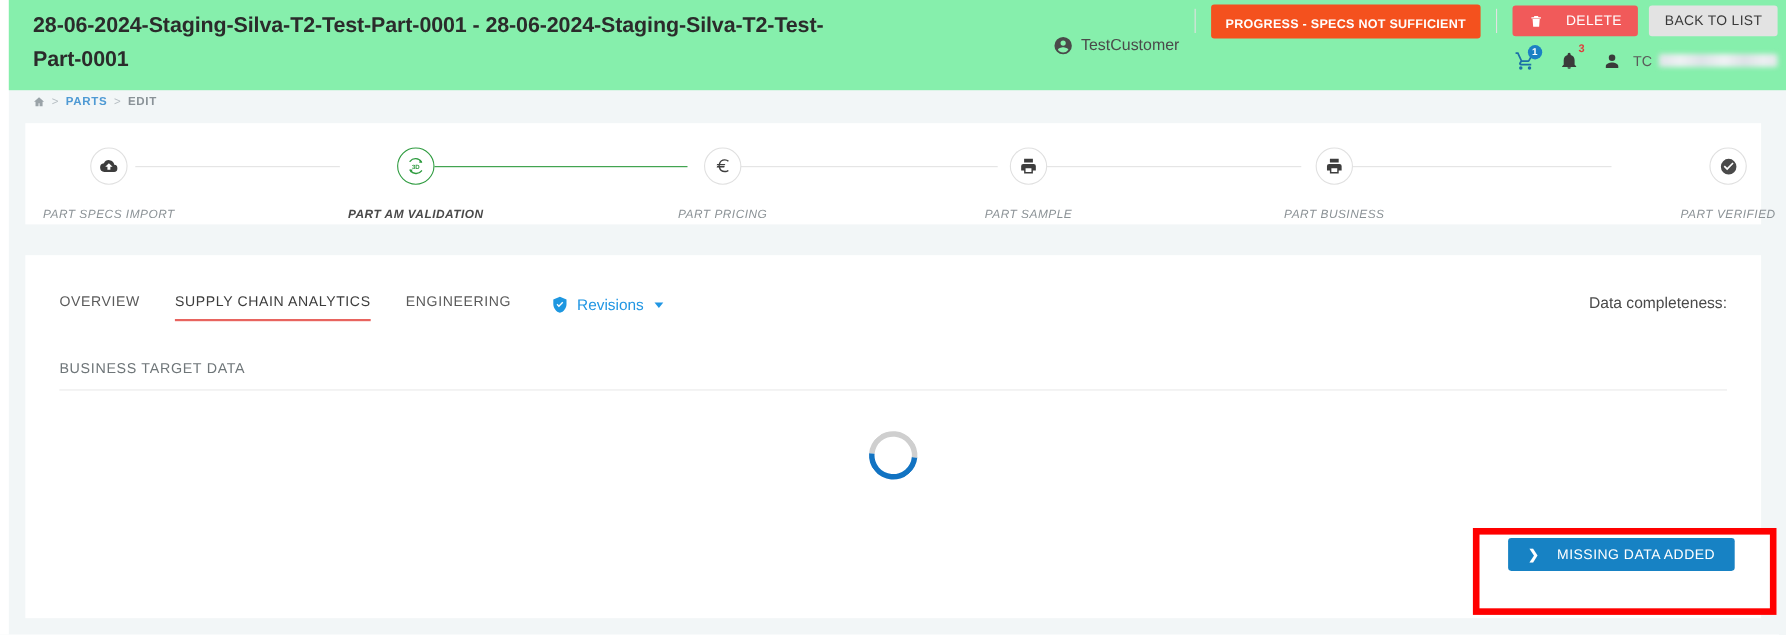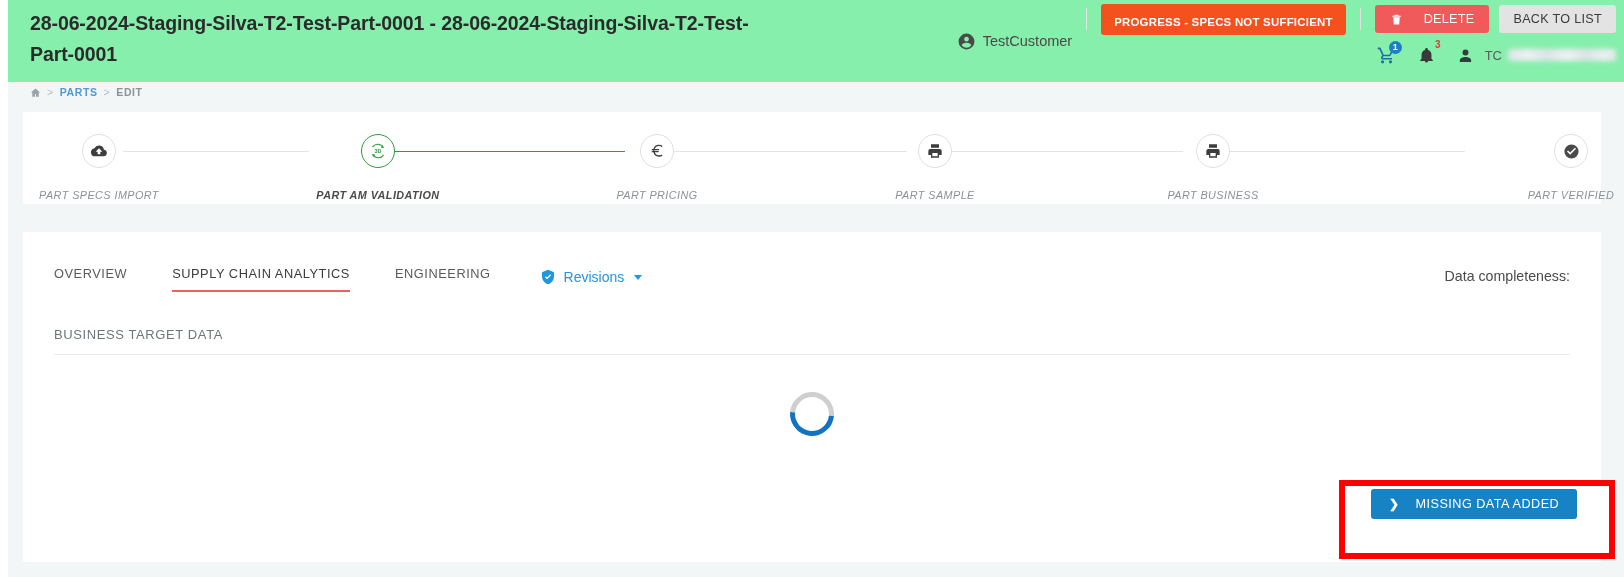--- a/index.html
+++ b/index.html
@@ -180,21 +180,21 @@
   }
   .connector.done { background: #2e9b3f; height: 1.3px; }
   
   .card-main {
     position: absolute; left: 23px; top: 232px;
     width: 1578px; height: 330px;
     background: #ffffff;
   }
   .tabs {
     position: absolute; left: 31px; top: 30px;
-    display: flex; align-items: center; gap: 13px;
+    display: flex; align-items: center; gap: 0;
   }
   .tab {
     font-size: 12.8px;
     letter-spacing: 0.55px;
     color: #5a5a5a;
     padding: 4px 0 9px 0;
     margin-right: 32px;
     cursor: pointer;
     border-bottom: 2.5px solid transparent;
     font-family: "Liberation Sans", sans-serif;

